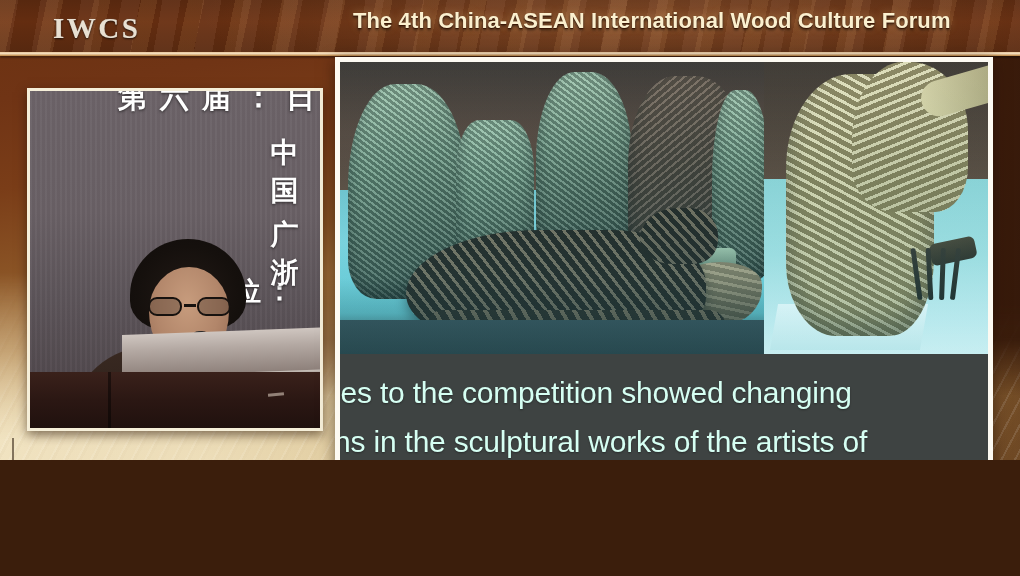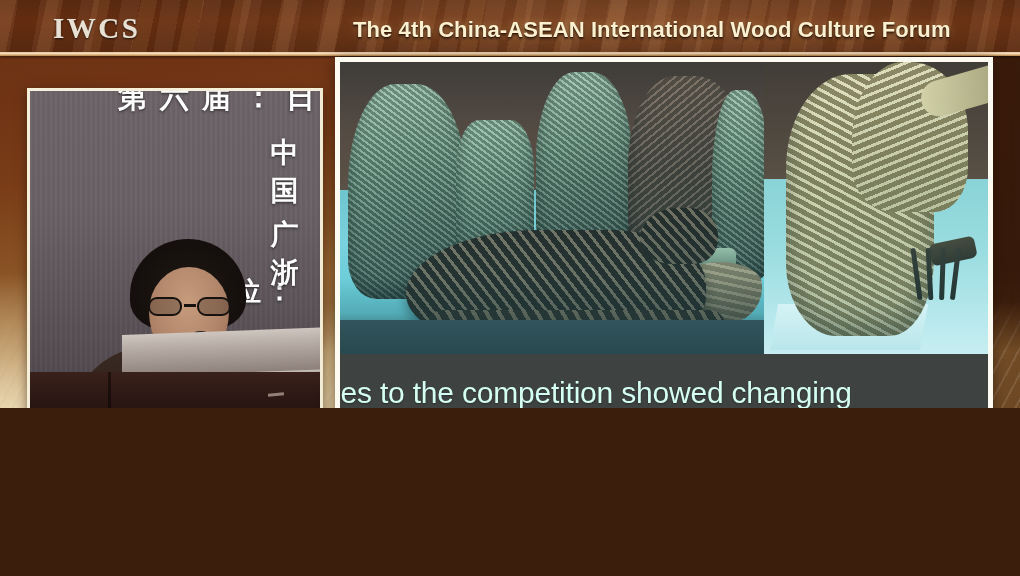--- a/index.html
+++ b/index.html
@@ -5,21 +5,21 @@
   * { margin:0; padding:0; box-sizing:border-box; }
   html, body {
     width:1020px; height:576px;
     overflow:hidden;
     font-family:"Liberation Sans", sans-serif;
     background:#3b1e0c;
   }
 
   #stage {
     position:relative;
-    width:1020px; height:408px;
+    width:1020px; height:460px;
     overflow:hidden;
   }
 
   
   .bg-base {
     position:absolute; inset:0;
     background:
       linear-gradient(118deg,
         #f3e7c9 0%,
         #eedfbb 14%,
@@ -109,21 +109,21 @@
     box-shadow:0 2px 2px rgba(0,0,0,.35);
   }
   .logo {
     position:absolute; left:53px; top:12px;
     font-family:"Liberation Serif", serif;
     font-size:29px; font-weight:700; letter-spacing:2.5px;
     color:#e8e0d2;
     text-shadow:0 1px 2px rgba(0,0,0,.75), 0 0 1px rgba(255,255,255,.4);
   }
   .forum-title {
-    position:absolute; left:353px; top:17px;
+    position:absolute; left:353px; top:8px;
     font-size:22px; font-weight:700; letter-spacing:.1px;
     color:#fbf0cf;
     white-space:nowrap;
     text-shadow:0 1px 0 #3a1705, 0 2px 3px rgba(0,0,0,.65), 0 0 9px rgba(255,215,140,.35);
   }
 
   
   .video-frame {
     position:absolute; left:27px; top:88px; width:296px; height:343px;
     background:#f6efd9;

